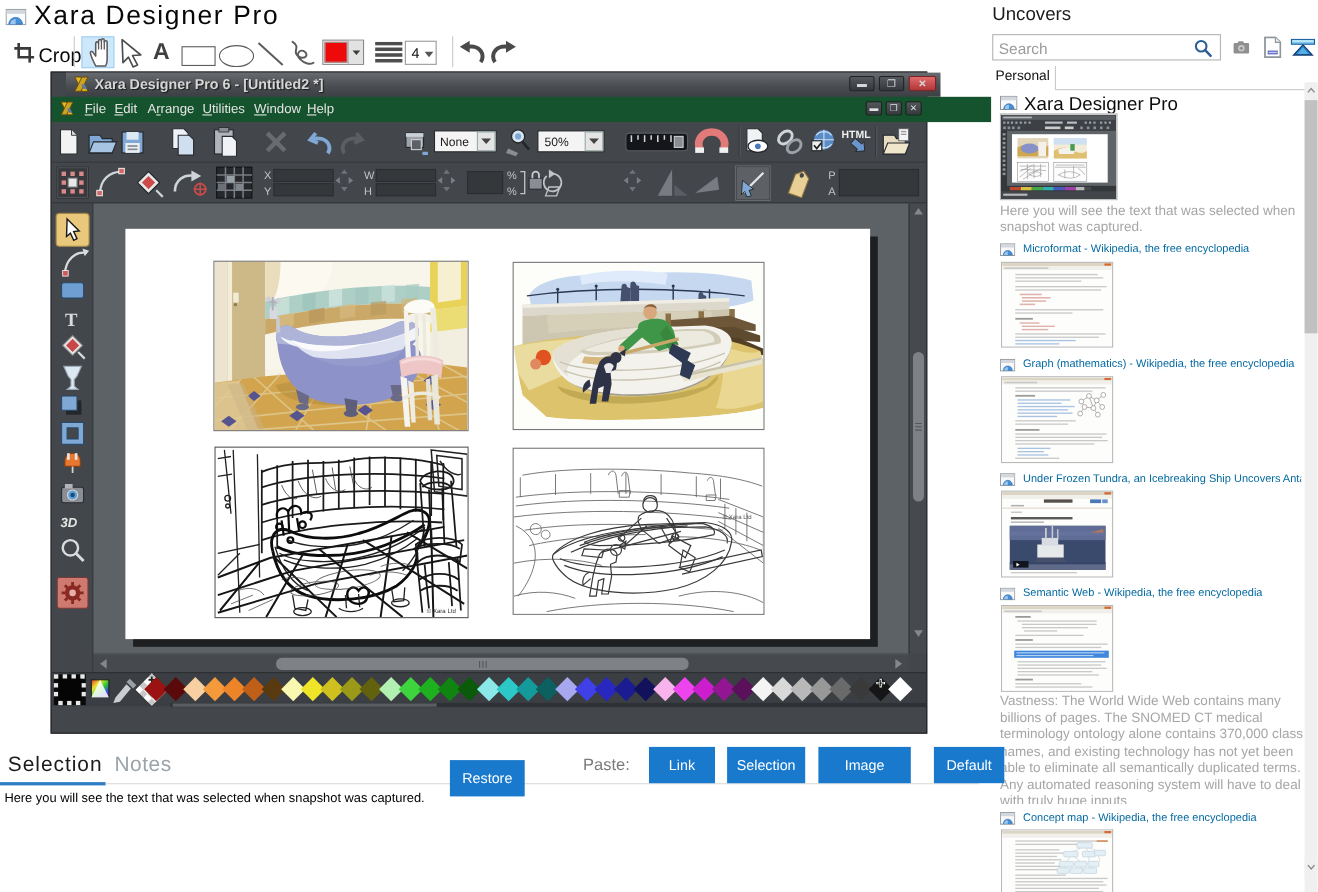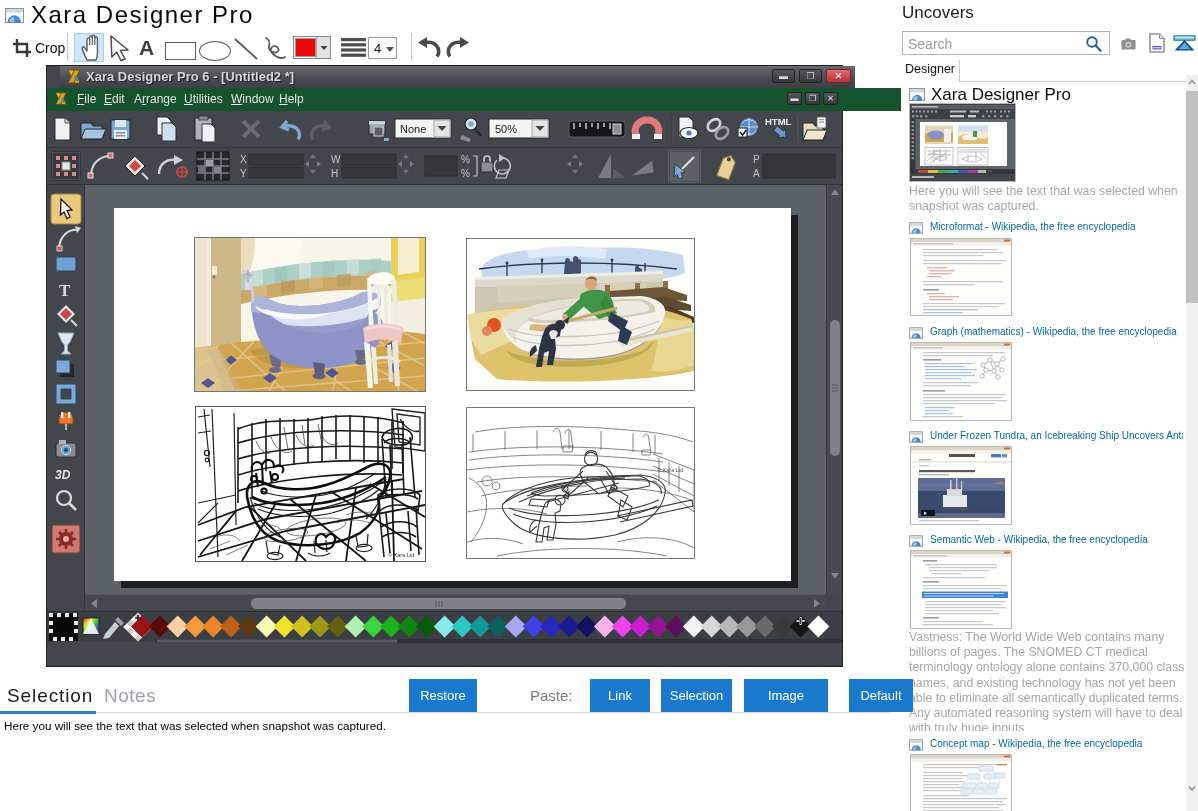--- a/index.html
+++ b/index.html
@@ -68,21 +68,21 @@
   <div class="abs" id="apptitle">Xara Designer Pro</div>
 
   <div class="abs" style="left:12px;top:39px;">
     <svg width="20" height="18" viewBox="0 0 20 18">
         <g stroke="#3a3a3a" stroke-width="2.4" fill="none">
           <path d="M1 5 L15 5 L15 18"></path>
           <path d="M5 0 L5 13 L19 13"></path>
         </g>
       </svg>
   </div>
-  <div class="abs" style="left:35px;top:40px;font-size:14px;color:#0a0a0a;">Crop</div>
+  <div class="abs" style="left:35px;top:40px;font-size:18px;color:#0a0a0a;">Crop</div>
   <div class="abs sep" style="left:67px;top:33px;height:28px;"></div>
   <div class="abs" style="left:74px;top:33px;width:30px;height:29px;background:#cde7fb;border:1px solid #a2d0ef;">
     <svg width="28" height="27" viewBox="0 0 28 27" style="margin:0 0 0 4px;">
       <path d="M8 26 C6 22 4 18 3.2 14.5 C2.8 12.8 4.6 12.2 5.6 13.6 L8 17 L8 5.5 C8 3.6 10.6 3.6 10.6 5.5 L10.6 3.4 C10.6 1.5 13.2 1.5 13.2 3.4 L13.2 2.6 C13.2 0.8 15.8 0.8 15.8 2.6 L15.8 4.2 C15.8 2.6 18.4 2.6 18.4 4.4 L18.4 12 L18.4 20 C18.4 23 17 26 17 26 Z" fill="#fff" stroke="#5a5a5a" stroke-width="1.4" stroke-linejoin="round"></path>
       <path d="M10.6 5.5 L10.6 11 M13.2 3.4 L13.2 11 M15.8 3.4 L15.8 11" stroke="#5a5a5a" stroke-width="1.2" fill="none"></path>
     </svg>
   </div>
   <div class="abs" style="left:108px;top:35px;">
     <svg width="26" height="27" viewBox="0 0 26 27">
         <path d="M3 1 L20 15 L12.5 15.5 L17 24 L13 25.8 L8.8 17 L3.8 22 Z" fill="#fff" stroke="#4c4c4c" stroke-width="1.5" stroke-linejoin="round"></path>
@@ -825,21 +825,21 @@
       </svg>
   </div>
   <div class="abs" style="left:1173px;top:35px;">
     <svg width="23" height="16" viewBox="0 0 23 16">
         <rect x="1" y="0.8" width="21" height="4.4" fill="#7fcaec" stroke="#1a5d9e" stroke-width="1"></rect>
         <rect x="2" y="1.6" width="19" height="1.4" fill="#c8ecfa"></rect>
         <path d="M11.5 5.8 L20 15 L3 15 Z" fill="#2585cc" stroke="#123c74" stroke-width="1.2"></path>
         <path d="M11.5 8 L16.5 14 L6.5 14 Z" fill="#57aee4"></path>
       </svg>
   </div>
-  <div class="abs" style="left:905px;top:62px;font-size:12.5px;color:#111;">Designer</div>
+  <div class="abs" style="left:905px;top:62px;font-size:12.5px;color:#111;">Personal</div>
   <div class="abs" style="left:959px;top:60px;width:1px;height:21px;background:#c9c9c9;"></div>
   <div class="abs" style="left:959px;top:81px;width:239px;height:1px;background:#c9c9c9;"></div>
 
   <div class="abs" style="left:909px;top:87px;">
     <svg width="16" height="13" viewBox="0 0 16 13">
         <rect x="0.5" y="0.5" width="15" height="12" fill="#f8f8f8" stroke="#8e959c"></rect>
         <rect x="1" y="1" width="14" height="3.2" fill="#d3d8de"></rect>
         <path d="M3.5 12 A 4.7 4.7 0 0 1 12.9 12 Z" fill="#4790d8" stroke="#2a6cb0" stroke-width="0.6"></path>
         <path d="M4.4 12 A 3.8 3.8 0 0 1 8.2 8.3 L 8.2 12 Z" fill="#9cc6ea"></path>
       </svg>
@@ -1197,21 +1197,21 @@
       <svg width="12" height="15">
           <path d="M3 5.5 L6 9 L9 5.5" fill="none" stroke="#8a8a8a" stroke-width="1.3"></path>
         </svg>
     </div>
   </div>
 
   <div class="abs" id="seltab">Selection</div>
   <div class="abs" id="notestab">Notes</div>
   <div class="abs" id="selunder"></div>
   <div class="abs" id="tabline"></div>
-  <div class="abs bluebtn" style="left:409px;width:68px;">
+  <div class="abs bluebtn" style="left:409px;width:68px;margin-top:12px;">
       <span>Restore</span>
     </div>
   <div class="abs" id="pastelbl">Paste:</div>
   <div class="abs bluebtn" style="left:590px;width:60px;">
       <span>Link</span>
     </div>
   <div class="abs bluebtn" style="left:661px;width:71px;">
       <span>Selection</span>
     </div>
   <div class="abs bluebtn" style="left:744px;width:84px;">

